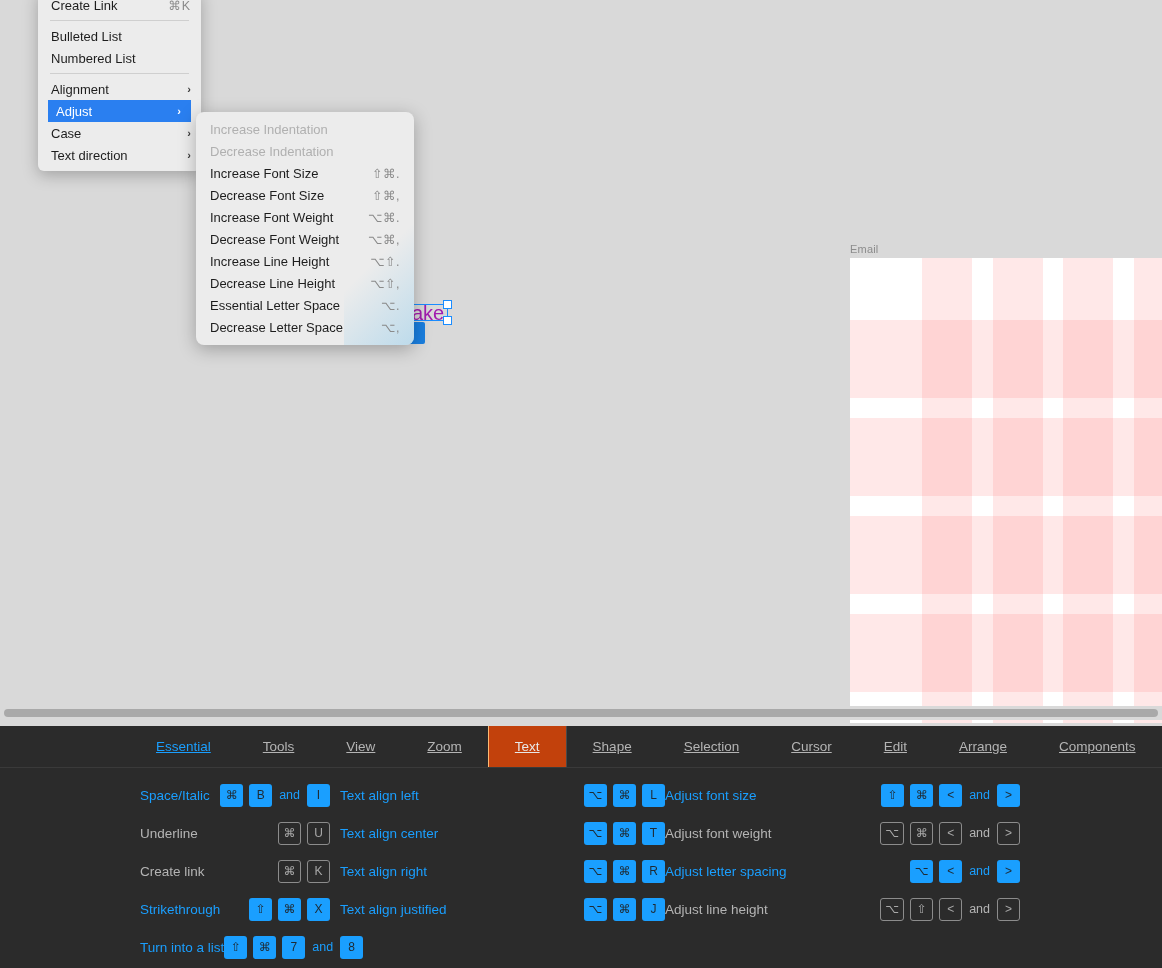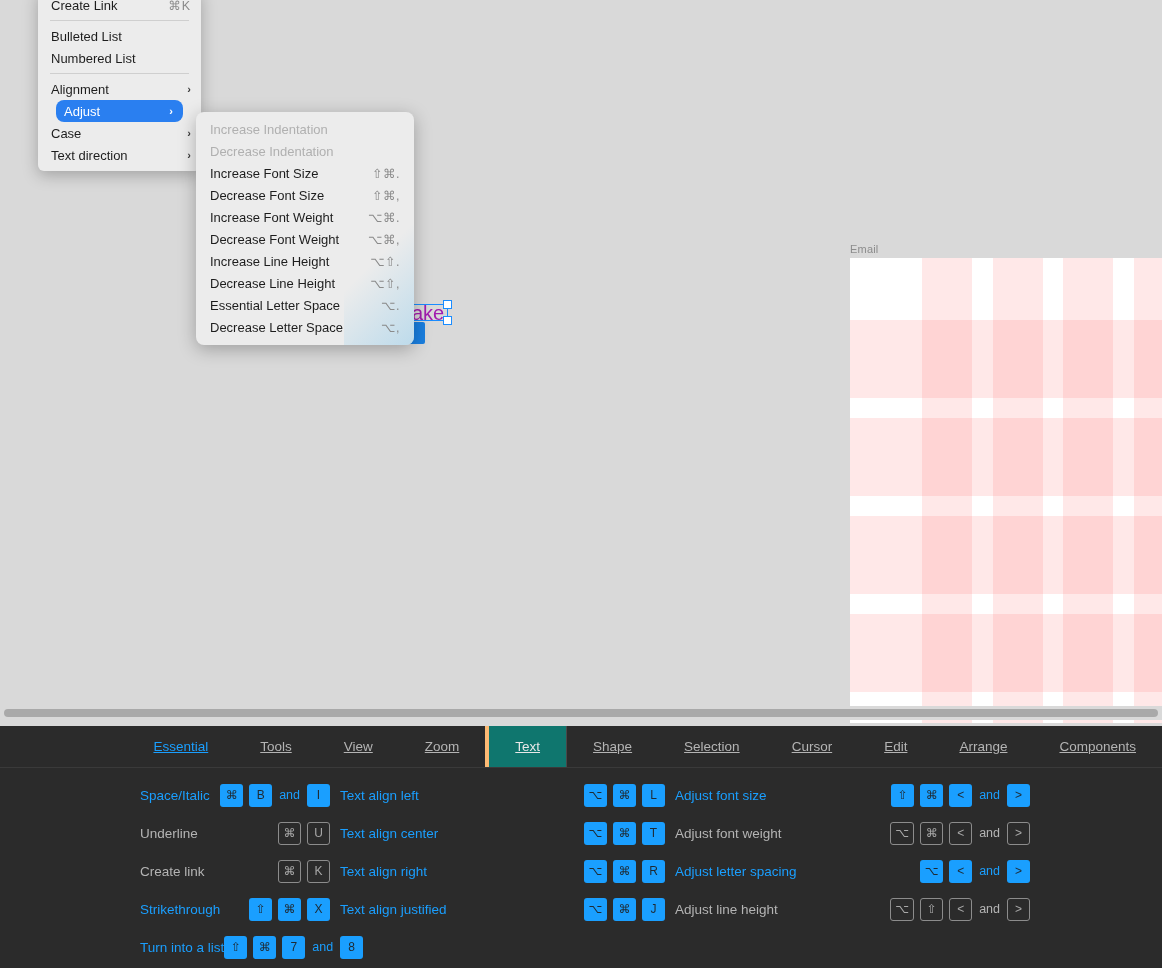--- a/index.html
+++ b/index.html
@@ -104,21 +104,21 @@
     height: 22px;
     display: flex; align-items: center;
     padding: 0 10px 0 13px;
     font-size: 13px;
     color: #1d1d1d;
     white-space: nowrap;
   }
   .mi .label { flex: 1; }
   .mi .accel { color: #8a8a8a; font-size: 12.5px; letter-spacing: 1px; }
   .mi .chev { font-size: 11px; color: #3b3b3b; font-weight: bold; }
-  .mi.selected { background: #2a7ff0; color: #fff; margin: 0 18px; border-radius: 8px; padding-left: 8px; gap: 11px; }
+  .mi.selected { background: #2a7ff0; color: #fff; margin: 0 10px; border-radius: 0; padding-left: 8px; gap: 11px; }
   .mi.selected .chev { color: #fff; }
   .menu-sep { height: 1px; background: #cfcfcf; margin: 4px 12px; }
 
   
   #submenu {
     position: absolute;
     left: 196px; top: 112px;
     width: 218px;
     background: #ececec;
     border-radius: 8px;
@@ -171,37 +171,37 @@
   .tab {
     display: flex; align-items: center;
     padding: 0 26px;
     font-size: 13.5px;
     color: #b4b4b4;
     cursor: default;
     text-decoration: underline;
   }
   .tab.accent { color: #1a9fff; }
   .tab.active {
-    background: #0f766e;
+    background: #c2410c;
     color: #e8e8e8;
-    border-left: 4px solid #fdba74;
+    border-left: 1px solid #fdba74;
     border-right: 1px solid #494949;
   }
 
   
   #shortcut-area {
     position: relative;
     height: 200px;
     display: flex;
     padding-top: 8px;
   }
   .col { position: relative; }
   .col-1 { width: 330px; padding-left: 140px; }
   .col-2 { width: 335px; padding-left: 10px; }
-  .col-3 { width: 460px; padding-left: 0px; margin-left: 10px; }
+  .col-3 { width: 460px; padding-left: 0px; }
 
   .row {
     display: flex;
     align-items: center;
     height: 38px;
   }
   .row .rlabel {
     font-size: 13.5px;
     color: #b4b4b4;
     white-space: nowrap;

